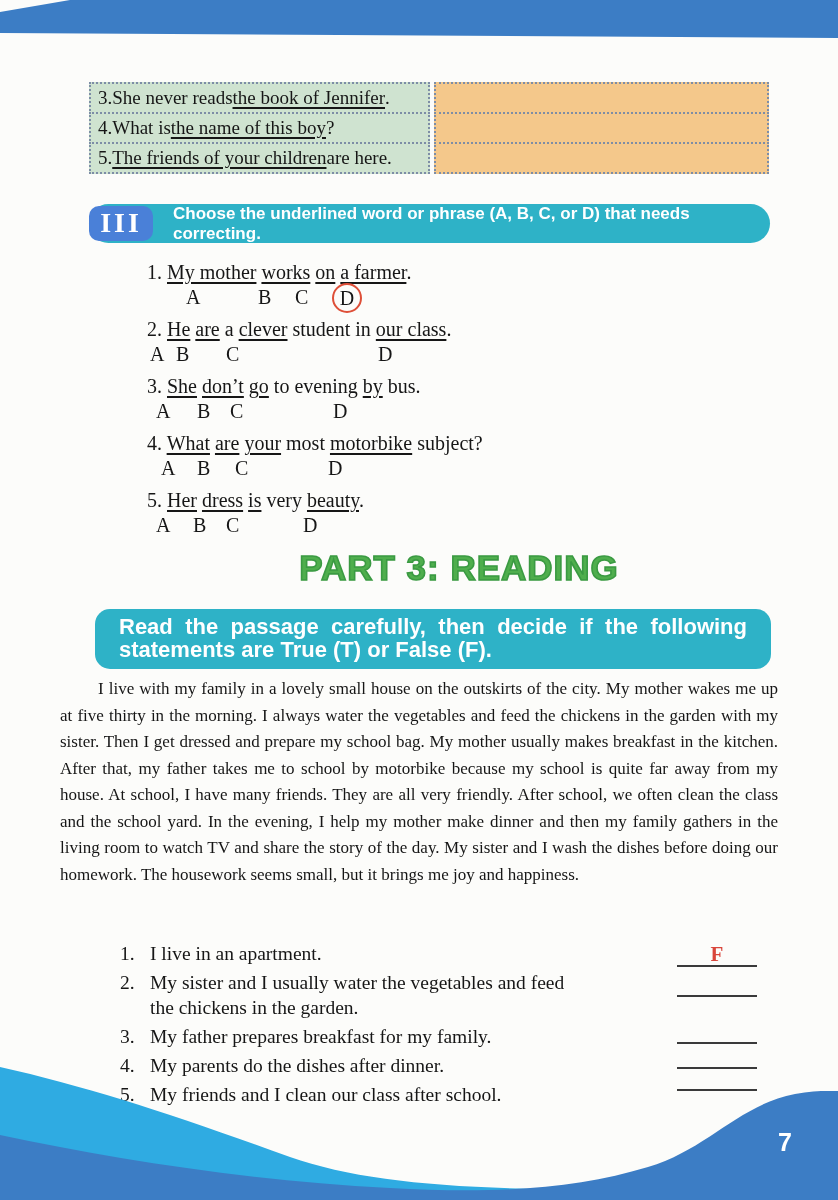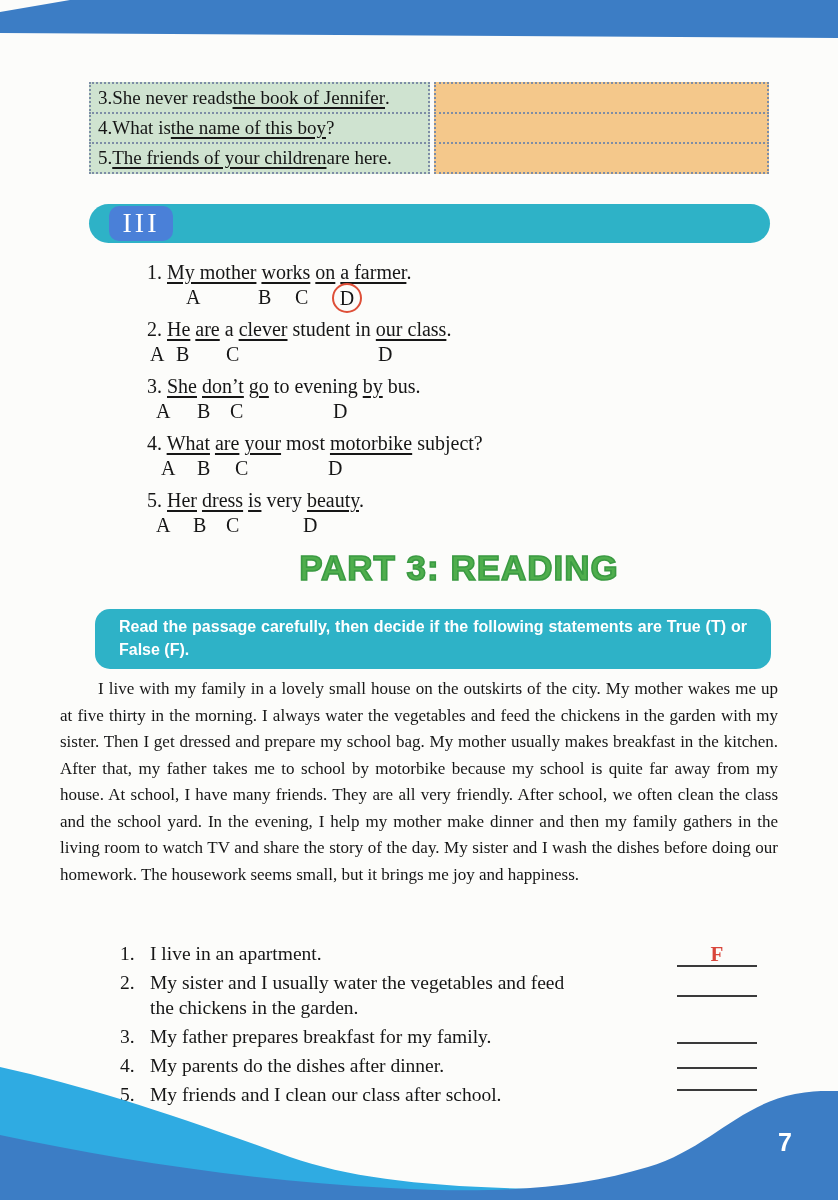--- a/index.html
+++ b/index.html
@@ -24,23 +24,23 @@
   }
   .ex-cell.q { width:341px; background:#cfe3d0; padding-left:7px; }
   .ex-cell.a { flex:1; background:#f4c88b; }
   .u { text-decoration:underline; text-underline-offset:3px; text-decoration-thickness:1.5px; }
   
   .sec3-pill {
     position:absolute; left:89px; top:204px; width:681px; height:39px;
     background:#2eb2c7; border-radius:20px;
   }
   .numeral-box {
-    position:absolute; left:20px; top:2px; width:64px; height:35px;
+    position:absolute; left:0; top:2px; width:64px; height:35px;
     background:#4a80d8; border-radius:10px; color:#fff; text-align:center;
-    font-family:"Liberation Serif",serif; font-weight:normal; font-size:28px;
+    font-family:"Liberation Serif",serif; font-weight:bold; font-size:28px;
     line-height:34px; letter-spacing:3px;
   }
   .pill-title {
     position:absolute; left:84px; top:0; right:10px; height:39px;
     display:flex; align-items:center; color:#fff;
     font-family:"Liberation Sans","DejaVu Sans",sans-serif; font-weight:bold; font-size:17px;
   }
   
   .grammar { position:absolute; left:120px; top:258px; width:600px; font-size:20px; }
   .gq-sentence { height:28px; line-height:28px;margin-left:27px; }
@@ -55,21 +55,21 @@
     position:absolute; left:0; top:548px; width:100%; text-align:center;
     font-family:"Liberation Sans","DejaVu Sans",sans-serif; font-weight:bold;
     font-size:35px; letter-spacing:1px; color:#4fae4d;margin-left:40px;
     -webkit-text-stroke:1.6px #3a9a42;
   }
   
   .instruction-box {
     position:absolute; left:95px; top:609px; width:676px; min-height:51px;
     background:#2eb2c7; border-radius:15px; padding:6px 24px 8px;
     color:#fff; font-family:"Liberation Sans","DejaVu Sans",sans-serif;
-    font-weight:bold; font-size:16px; line-height:23px; text-align:justify;
+    font-weight:bold; font-size:22px; line-height:23px; text-align:justify;
   }
   
   .passage {
     position:absolute; left:60px; top:676px; width:718px;
     font-size:17px; line-height:26.5px; text-align:justify; text-indent:38px;
   }
   
   .statements { position:absolute; left:120px; top:941px; width:460px; font-size:19.5px; }
   .stmt { display:flex; line-height:25px; margin-bottom:4px; }
   .stmt-num { width:30px; flex:0 0 30px; }
@@ -120,20 +120,21 @@
           <span>5. </span>
           <span class="u">The friends of your children</span>
           <span> are here.</span>
         </div>
         <div class="ex-cell a"></div>
       </div>
     </div>
 
   <div class="sec3-pill">
     <div class="numeral-box">III</div>
+    <div class="pill-title">Choose the underlined word or phrase (A, B, C, or D) that needs correcting.</div>
   </div>
 
   <div class="grammar" id="grammar">
       <div class="gq-sentence"><span>1. </span><span class="u">My mother</span><span> </span><span class="u">works</span><span> </span><span class="u">on</span><span> </span><span class="u">a farmer</span><span>.</span></div>
       <div class="gq-letters">
         <span class="letter" style="left: 66px;">A</span>
         <span class="letter" style="left: 138px;">B</span>
         <span class="letter" style="left: 175px;">C</span>
         <span class="letter circled" style="left: 212px;">D</span>
       </div>

